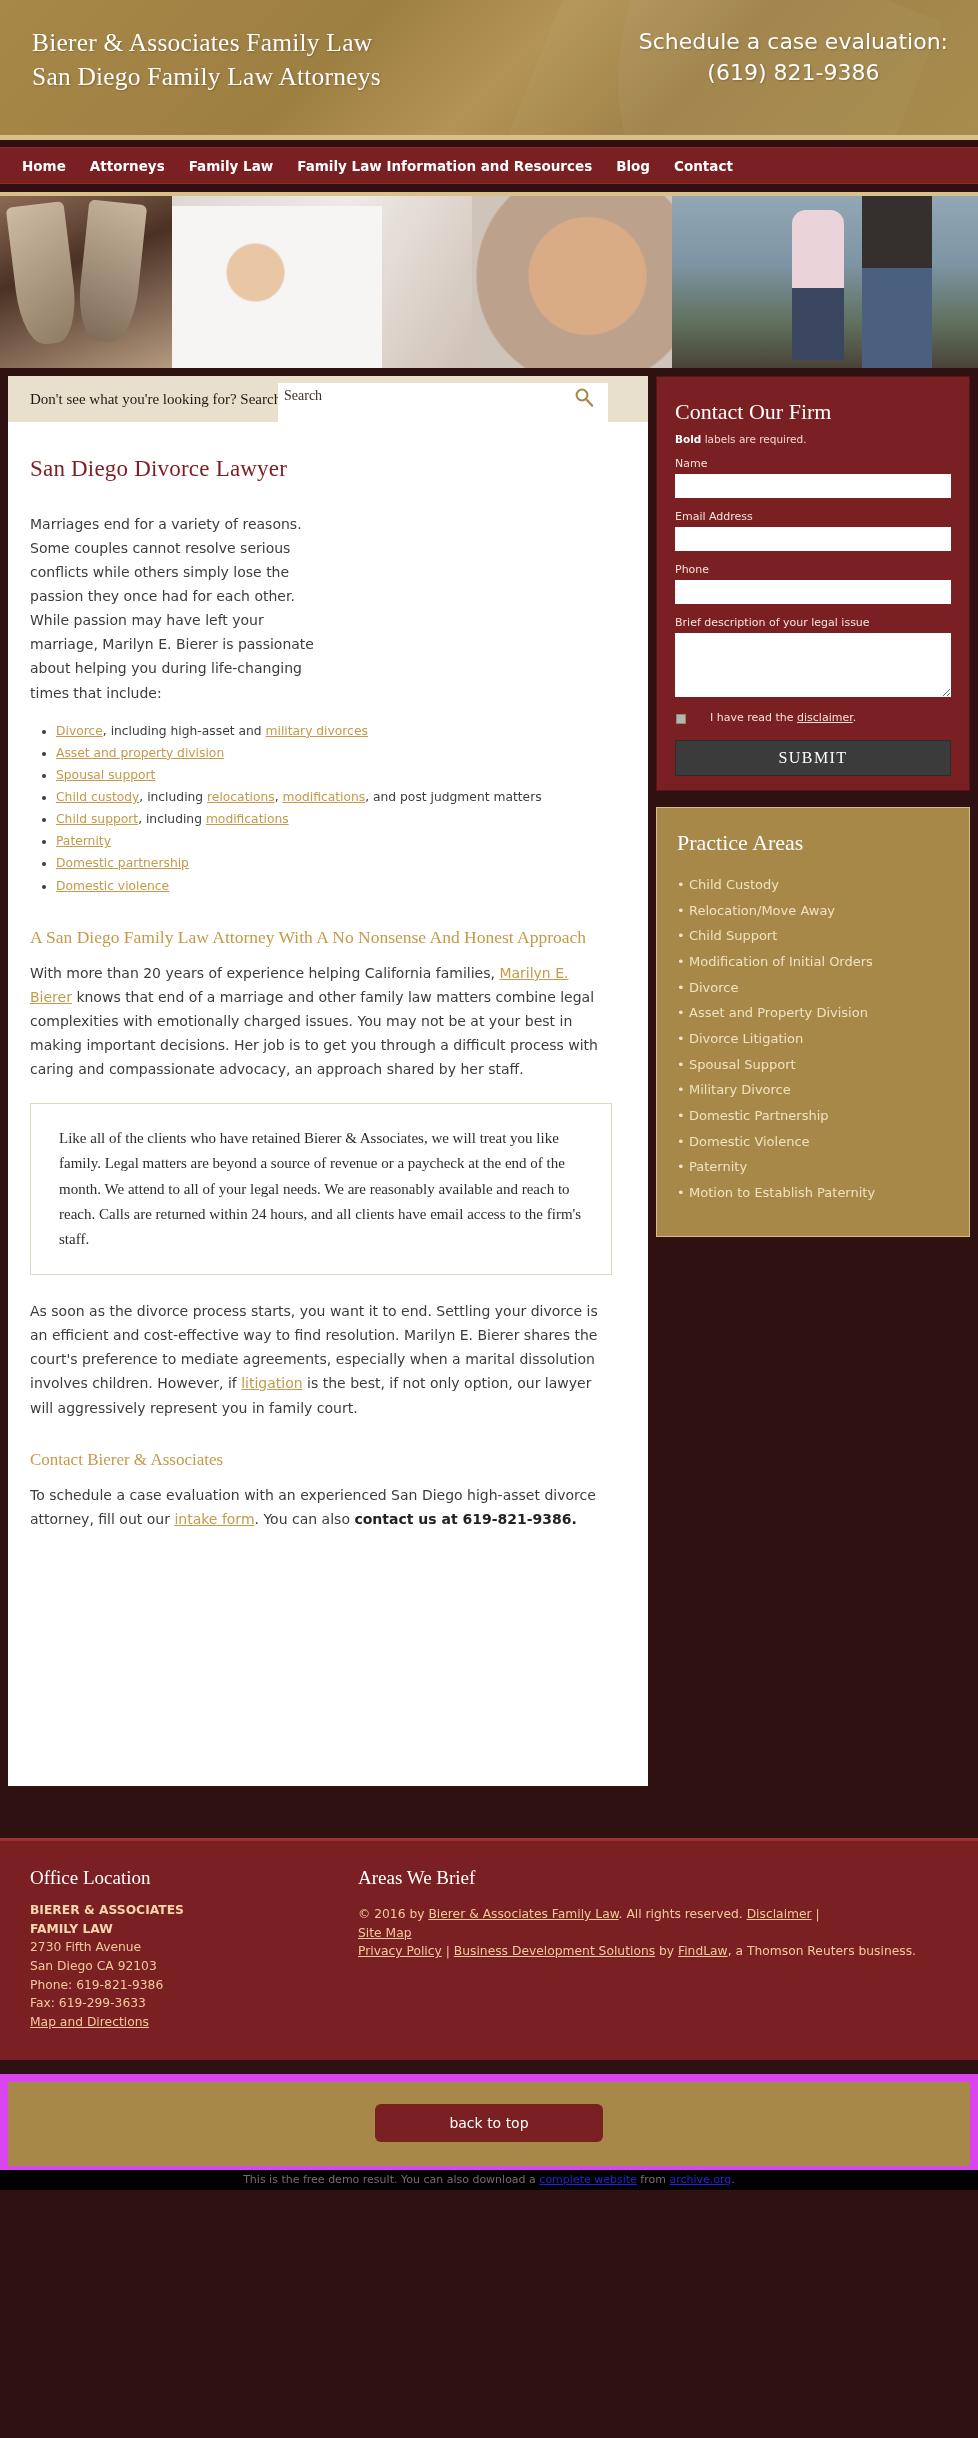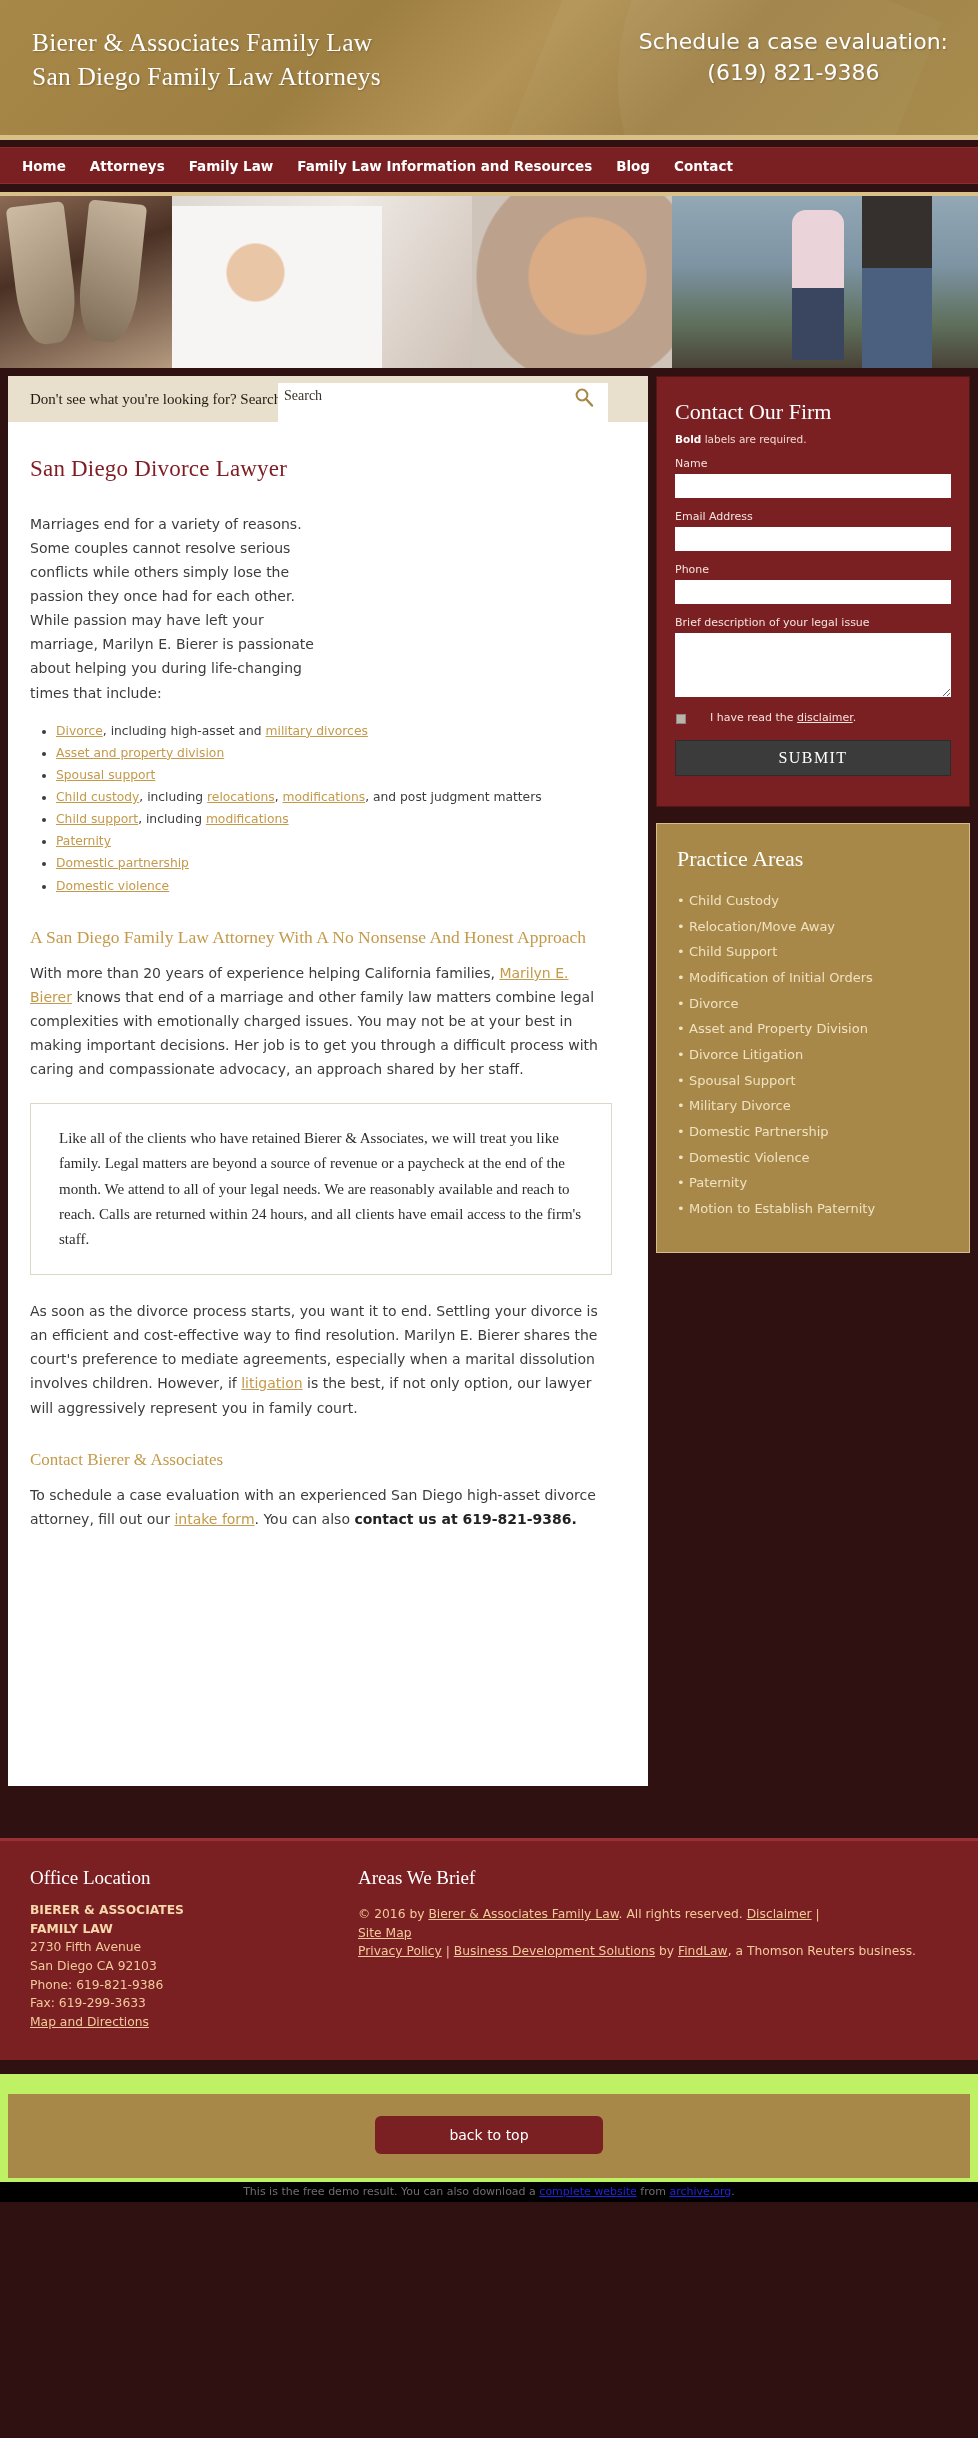--- a/index.html
+++ b/index.html
@@ -233,21 +233,21 @@
     color: #2d2d2d;
   }
   blockquote.pull p { margin: 0; }
 
   p.body-copy strong { color: #222; }
 
   
   .side-box-contact {
     background: #7a1f22;
     border: 1px solid #531617;
-    padding: 18px 18px 30px 18px;
+    padding: 18px 18px 14px 18px;
   }
   .side-h {
     font-family: "Liberation Serif", serif;
     font-size: 22px;
     font-weight: normal;
     color: #ffffff;
     margin: 4px 0 8px 0;
   }
   .req-note {
     font-size: 10.5px;
@@ -376,22 +376,22 @@
     font-family: "DejaVu Sans", sans-serif;
     font-size: 12.3px;
     line-height: 1.52;
     color: #f2cb9a;
   }
   .f-legal a { color: #f2cb9a; text-decoration: underline; }
 
   
   .btt-gap { height: 14px; background: #2e1110; }
   .btt-wrap {
-    background: #bef264;
-    padding: 20px 8px 4px 8px;
+    background: #d946ef;
+    padding: 8px 8px 4px 8px;
   }
   .btt-inner {
     background: #a78848;
     padding: 22px 0 24px 0;
     text-align: center;
   }
   .btn-btt {
     display: inline-block;
     background: #7a1f22;
     color: #ffffff;

